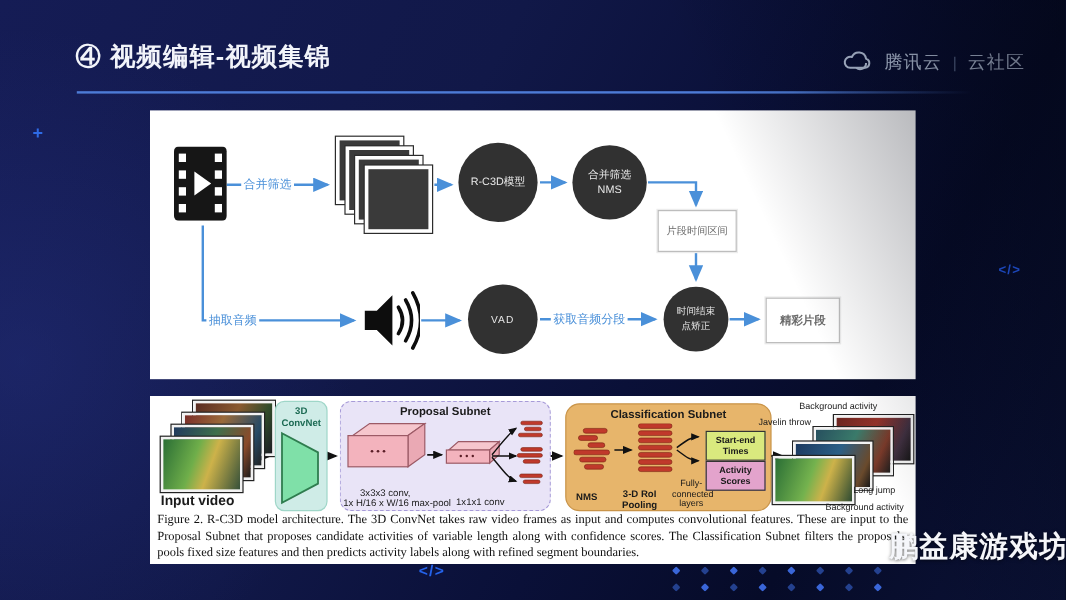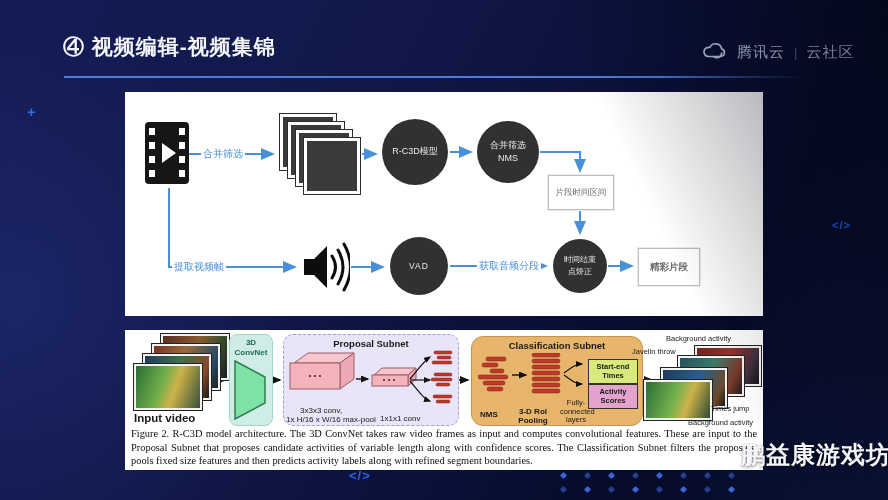--- a/index.html
+++ b/index.html
@@ -129,36 +129,36 @@
 
     <div class="abs circle-node" style="left:428px;top:147px;width:54px;height:54px;font-size:8px;">
       <span>时间结束</span>
       <span>点矫正</span>
     </div>
 
     <div class="abs box-node" style="left:513px;top:156px;width:60px;height:36px;font-size:9.5px;font-weight:bold;">
       <span>精彩片段</span>
     </div>
 
-    <span class="abs blue-label" style="left:47px;top:168px;">提取视频帧</span>
+    <span class="abs blue-label" style="left:47px;top:168px;">抽取音频</span>
 
     <span class="abs" style="left:177px;top:146px;">
       <svg width="48" height="58" viewBox="0 0 48 58">
         <polygon points="2,21 12,21 25,8 25,50 12,37 2,37" fill="#0d0d0d"></polygon>
         <path d="M30,18 Q37,29 30,40" fill="none" stroke="#0d0d0d" stroke-width="3" stroke-linecap="round"></path>
         <path d="M36,12 Q46,29 36,46" fill="none" stroke="#0d0d0d" stroke-width="3" stroke-linecap="round"></path>
         <path d="M42,6 Q55,29 42,52" fill="none" stroke="#0d0d0d" stroke-width="3" stroke-linecap="round"></path>
       </svg>
     </span>
 
     <div class="abs circle-node" style="left:265px;top:145px;width:58px;height:58px;font-size:8.5px;letter-spacing:1px;">
       <span>VAD</span>
     </div>
 
-    <span class="abs blue-label" style="left:352px;top:167px;">获取音频分段</span>
+    <span class="abs blue-label" style="left:334px;top:167px;">获取音频分段</span>
   </div>
 
   <div class="abs panel panel-bottom">
 
     <svg class="abs" style="left:0;top:0;" width="638" height="140" viewBox="0 0 638 140">
       <defs>
         <marker id="ahb" markerWidth="7" markerHeight="7" refX="5" refY="2.5" orient="auto">
           <path d="M0,0 L6,2.5 L0,5 z" fill="#111"></path>
         </marker>
       </defs>
@@ -269,21 +269,21 @@
       <div class="abs mini-box" style="left:116px;top:22px;width:48px;height:23px;background:#d9e97e;">Start-end Times</div>
       <div class="abs mini-box" style="left:116px;top:47px;width:48px;height:23px;background:#e3a3cc;">Activity Scores</div>
     </div>
 
     <div class="abs photo" style="left:570px;top:16px;width:62px;height:36px;background:linear-gradient(115deg,#6a2520,#95322a 45%,#403040 80%,#161616);"></div>
     <div class="abs photo" style="left:553px;top:26px;width:62px;height:36px;background:linear-gradient(115deg,#27505f,#3a7a6a 45%,#7a3a2a 80%,#1d1d1d);"></div>
     <div class="abs photo" style="left:536px;top:38px;width:62px;height:36px;background:linear-gradient(115deg,#1d3a60,#2c5f86 50%,#6a4a2c 85%,#181818);"></div>
     <div class="abs photo" style="left:519px;top:50px;width:64px;height:36px;background:linear-gradient(110deg,#2a6e35,#74b24e 45%,#cdb24a 65%,#2d4a32);z-index:5;"></div>
     <div class="abs fig-label" style="left:541px;top:4px;font-size:7.5px;z-index:6;">Background activity</div>
     <div class="abs fig-label" style="left:507px;top:17px;font-size:7.5px;z-index:6;text-align:center;">Javelin throw</div>
-    <div class="abs fig-label" style="left:586px;top:74px;font-size:7.5px;z-index:6;">Times jump</div>
+    <div class="abs fig-label" style="left:586px;top:74px;font-size:7.5px;z-index:6;">Long jump</div>
     <div class="abs fig-label" style="left:563px;top:88px;font-size:7.5px;z-index:6;">Background activity</div>
 
     <div class="abs caption" style="left:6px;top:97px;width:626px;">Figure 2. R-C3D model architecture. The 3D ConvNet takes raw video frames as input and computes convolutional features. These are input to the Proposal Subnet that proposes candidate activities of variable length along with confidence scores. The Classification Subnet filters the proposals, pools fixed size features and then predicts activity labels along with refined segment boundaries.</div>
   </div>
 
   <div class="abs corner-shade"></div>
   <div class="abs plus-decor">+</div>
   <div class="abs code-decor-r">&lt;/&gt;</div>
   <div class="abs code-decor-b">&lt;/&gt;</div>
 

